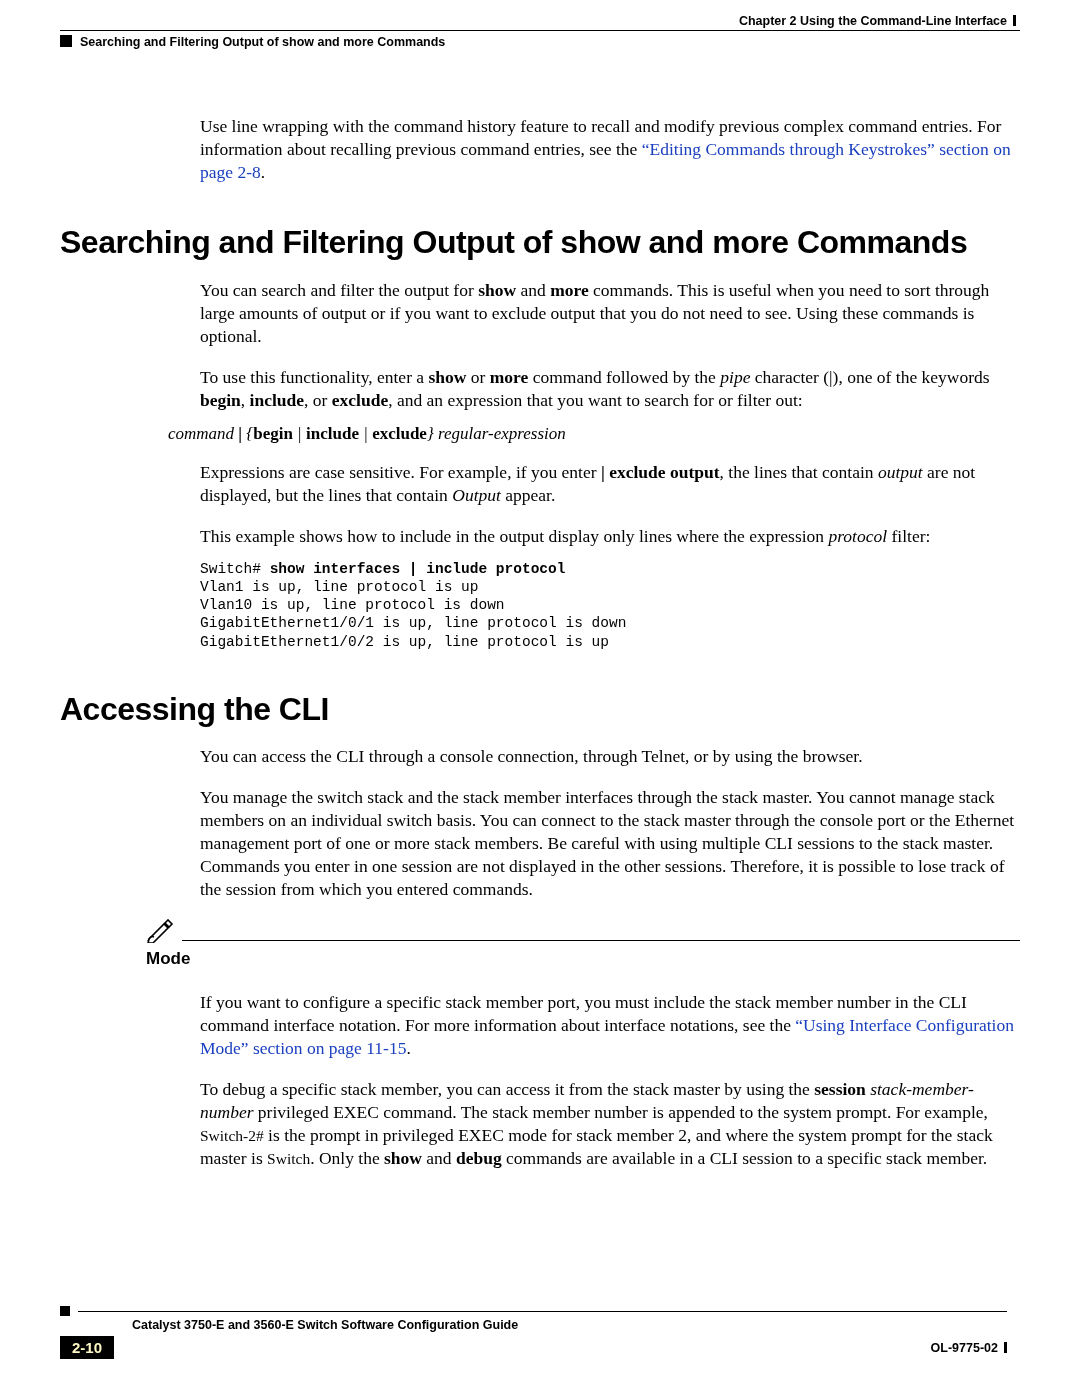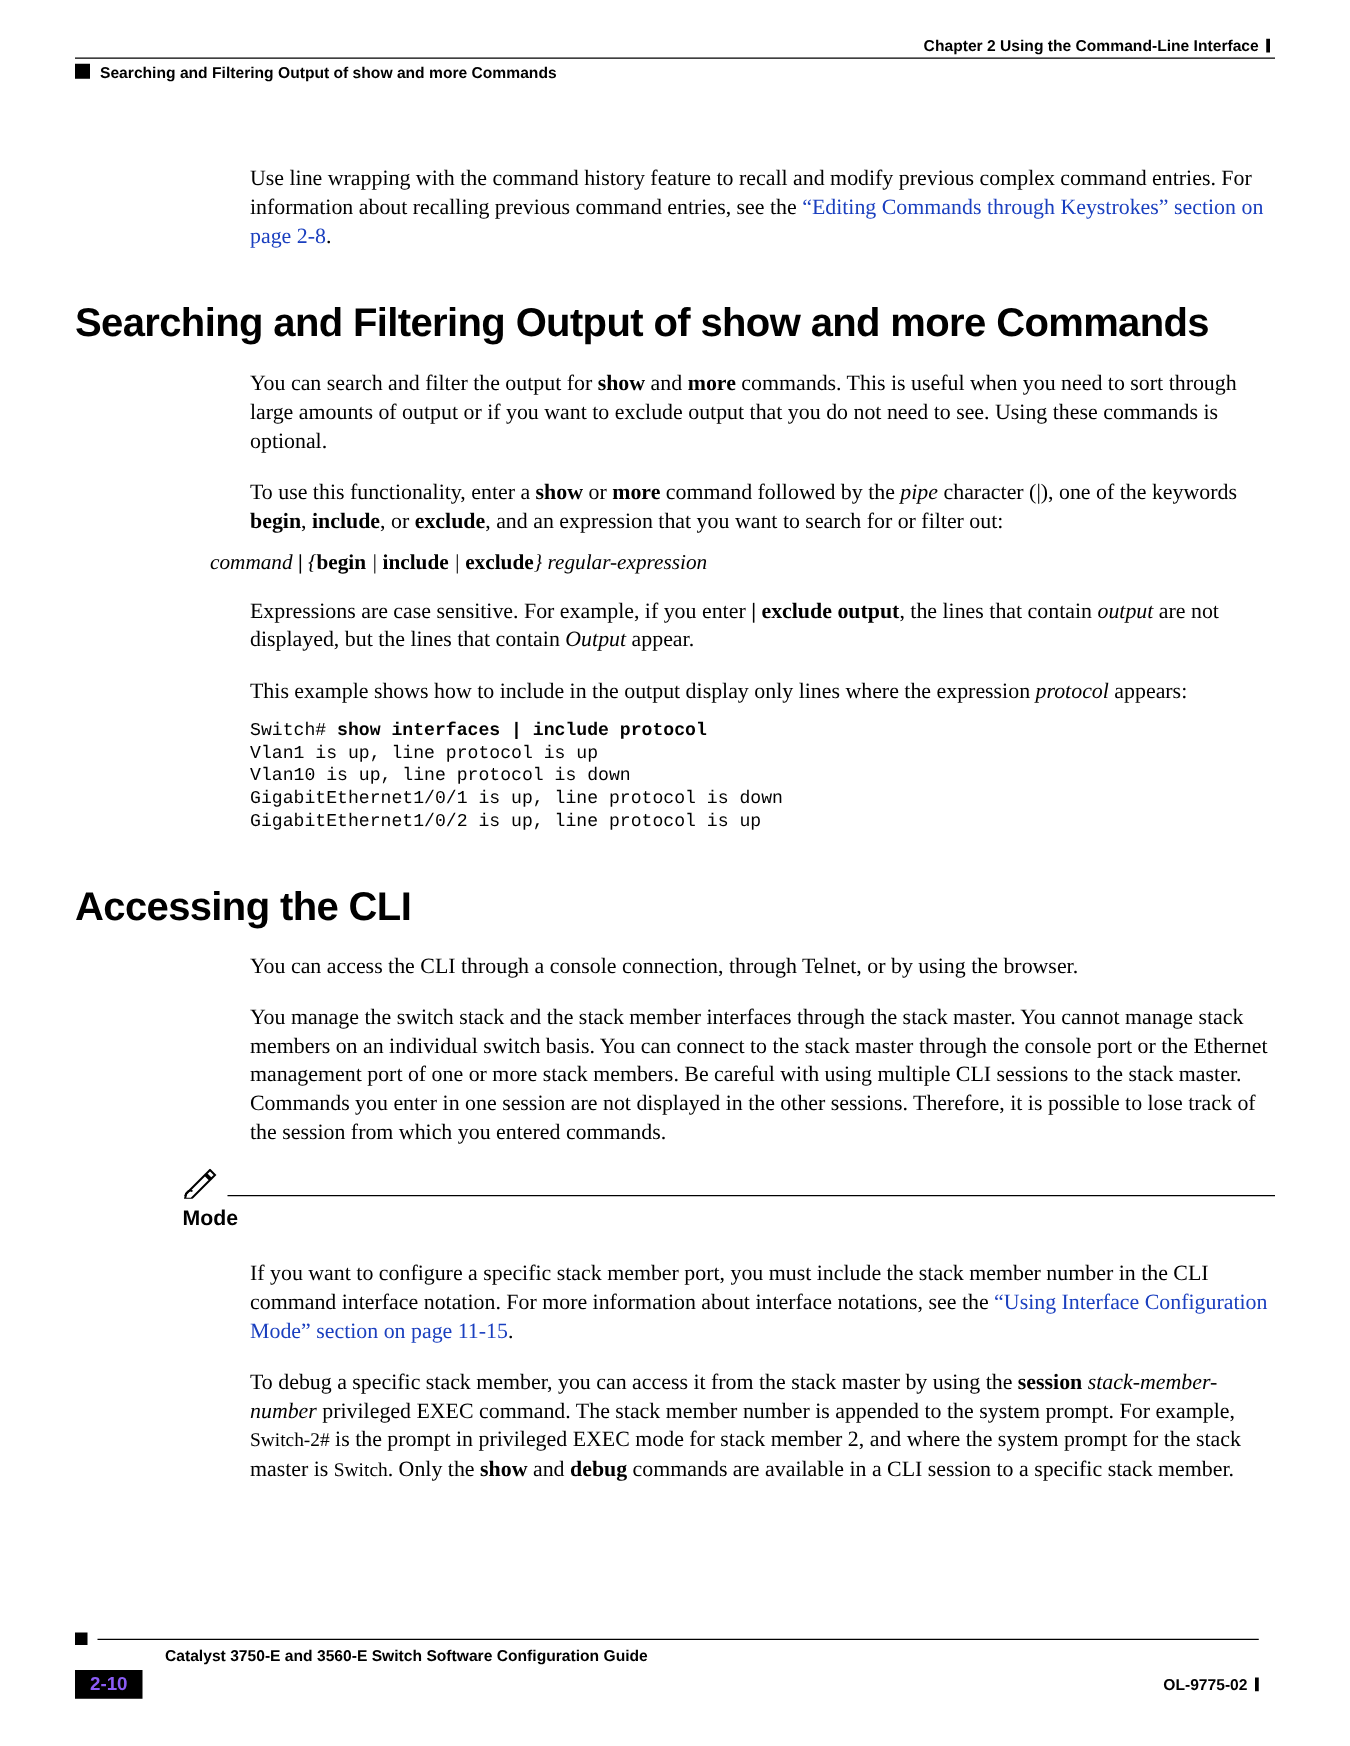--- a/index.html
+++ b/index.html
@@ -4,21 +4,21 @@
 <style>
   body {
     margin: 0;
     padding: 0;
     background: #fff;
     font-family: "Times New Roman", Times, serif;
     color: #000;
     width: 1080px;
   }
   .page {
-    padding: 30px 60px 40px 60px;
+    padding: 14px 60px 40px 60px;
     position: relative;
     box-sizing: border-box;
     min-height: 1397px;
   }
   .header-row {
     font-family: Arial, Helvetica, sans-serif;
     font-size: 12.5px;
     font-weight: bold;
     border-bottom: none;
   }
@@ -145,21 +145,21 @@
     padding-left: 72px;
     padding-top: 2px;
   }
   .footer-bottom {
     display: flex;
     align-items: center;
     margin-top: 4px;
   }
   .page-num {
     background: #000;
-    color: #8b5cf6;
+    color: #fef9c3;
     font-family: Arial, Helvetica, sans-serif;
     font-weight: bold;
     font-size: 15px;
     padding: 3px 12px;
   }
   .footer-doc {
     margin-left: auto;
     font-family: Arial, Helvetica, sans-serif;
     font-size: 12.5px;
     font-weight: bold;
@@ -207,21 +207,21 @@
 
     <div class="syntax-line">
       <span>command</span> <span class="b">|</span> {<span class="b">begin</span> | <span class="b">include</span> | <span class="b">exclude</span>}  <span>regular-expression</span>
     </div>
 
     <p class="body-para">
       <span>Expressions are case sensitive. For example, if you enter </span><b>| exclude output</b><span>, the lines that contain </span><i>output</i><span> are not displayed, but the lines that contain </span><i>Output</i><span> appear.</span>
     </p>
 
     <p class="body-para">
-      <span>This example shows how to include in the output display only lines where the expression </span><i>protocol</i><span> appears:</span>
+      <span>This example shows how to include in the output display only lines where the expression </span><i>protocol</i><span> filter:</span>
     </p>
 
     <pre class="codeblock"><span>Switch# </span><b>show interfaces | include protocol</b>
 <span>Vlan1 is up, line protocol is up
 Vlan10 is up, line protocol is down
 GigabitEthernet1/0/1 is up, line protocol is down
 GigabitEthernet1/0/2 is up, line protocol is up</span></pre>
 
     <h1 class="section-title">Accessing the CLI</h1>
 

